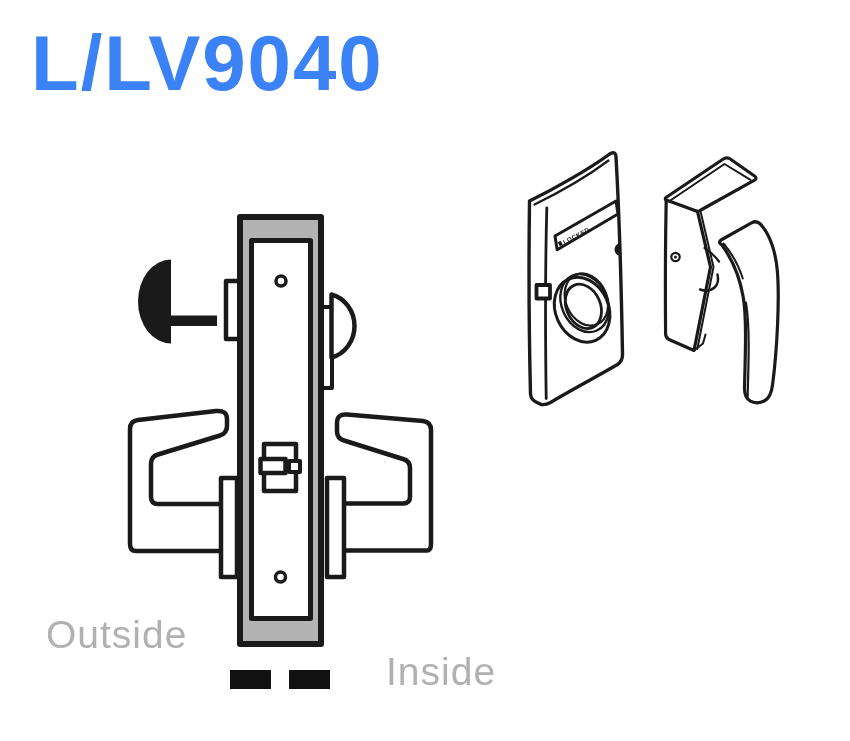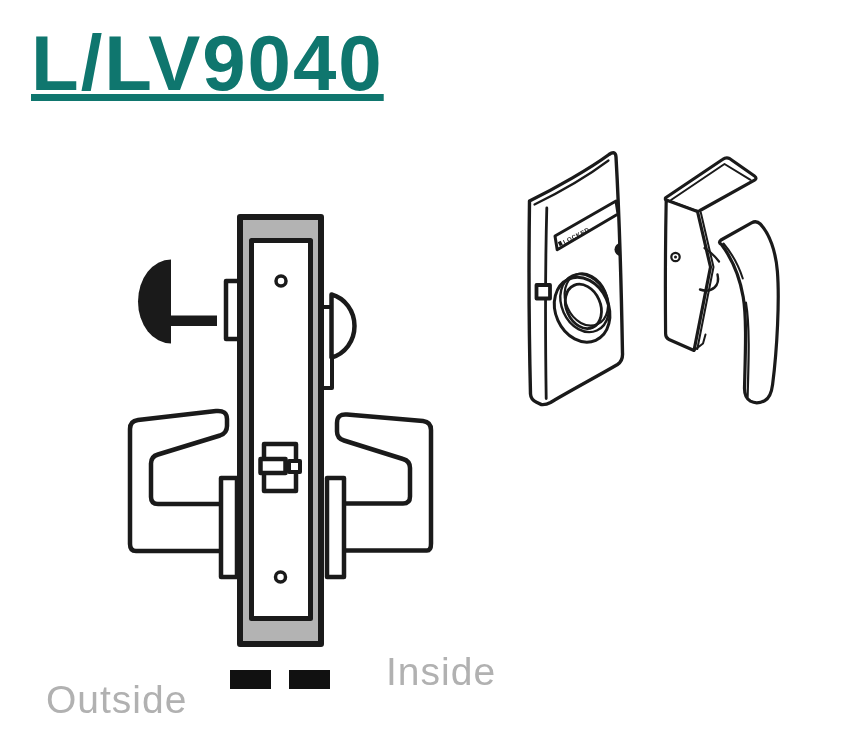--- a/index.html
+++ b/index.html
@@ -20,30 +20,30 @@
   .title.model{left:31px;top:24px;}
   .title.fcode{left:683px;top:24px;}
   .side-label{
     position:absolute;
     font-size:39px;
     font-weight:400;
     letter-spacing:1px;
     line-height:1;
     white-space:nowrap;
   }
-  .side-label.outside{left:46px;top:680px;}
+  .side-label.outside{left:46px;top:615px;}
   .side-label.inside{left:386px;top:652px;}
   svg{position:absolute;left:0;top:0;}
 </style>
 </head>
 <body>
 
 <div class="page" style="background-color: rgb(255, 255, 255);">
 
-  <div class="title model" style="color: #0f766e; text-decoration: underline;">L/LV9040</div>
+  <div class="title model" style="color: #3b82f6;">L/LV9040</div>
 
 
   <svg width="850" height="741" viewBox="0 0 850 741">
 
     <g stroke-linejoin="round" stroke-linecap="butt">
 
       <g>
         <path d="M 171,259.5 A 33,42 0 0 0 171,343.5 Z" fill="#1a1a1a"></path>
         <rect x="166" y="315.5" width="51" height="10.5" fill="#1a1a1a"></rect>
       </g>

